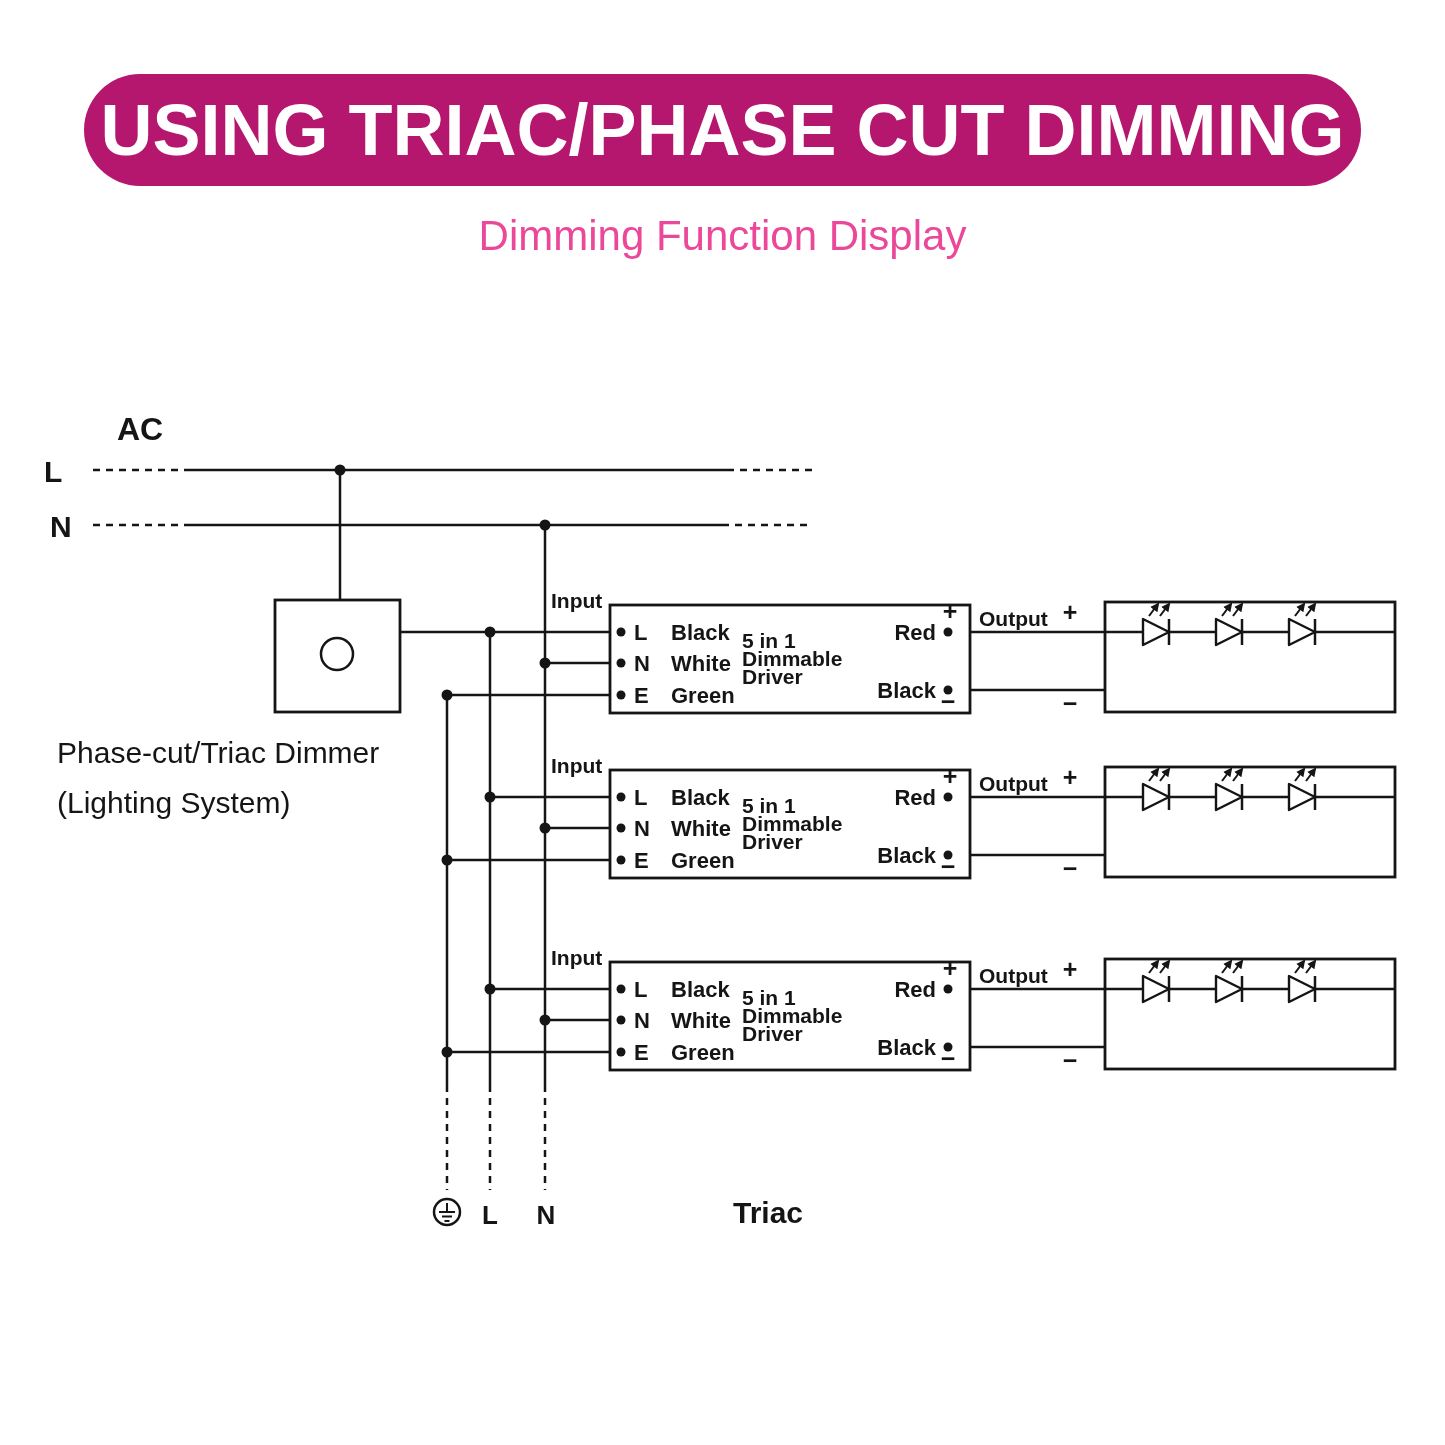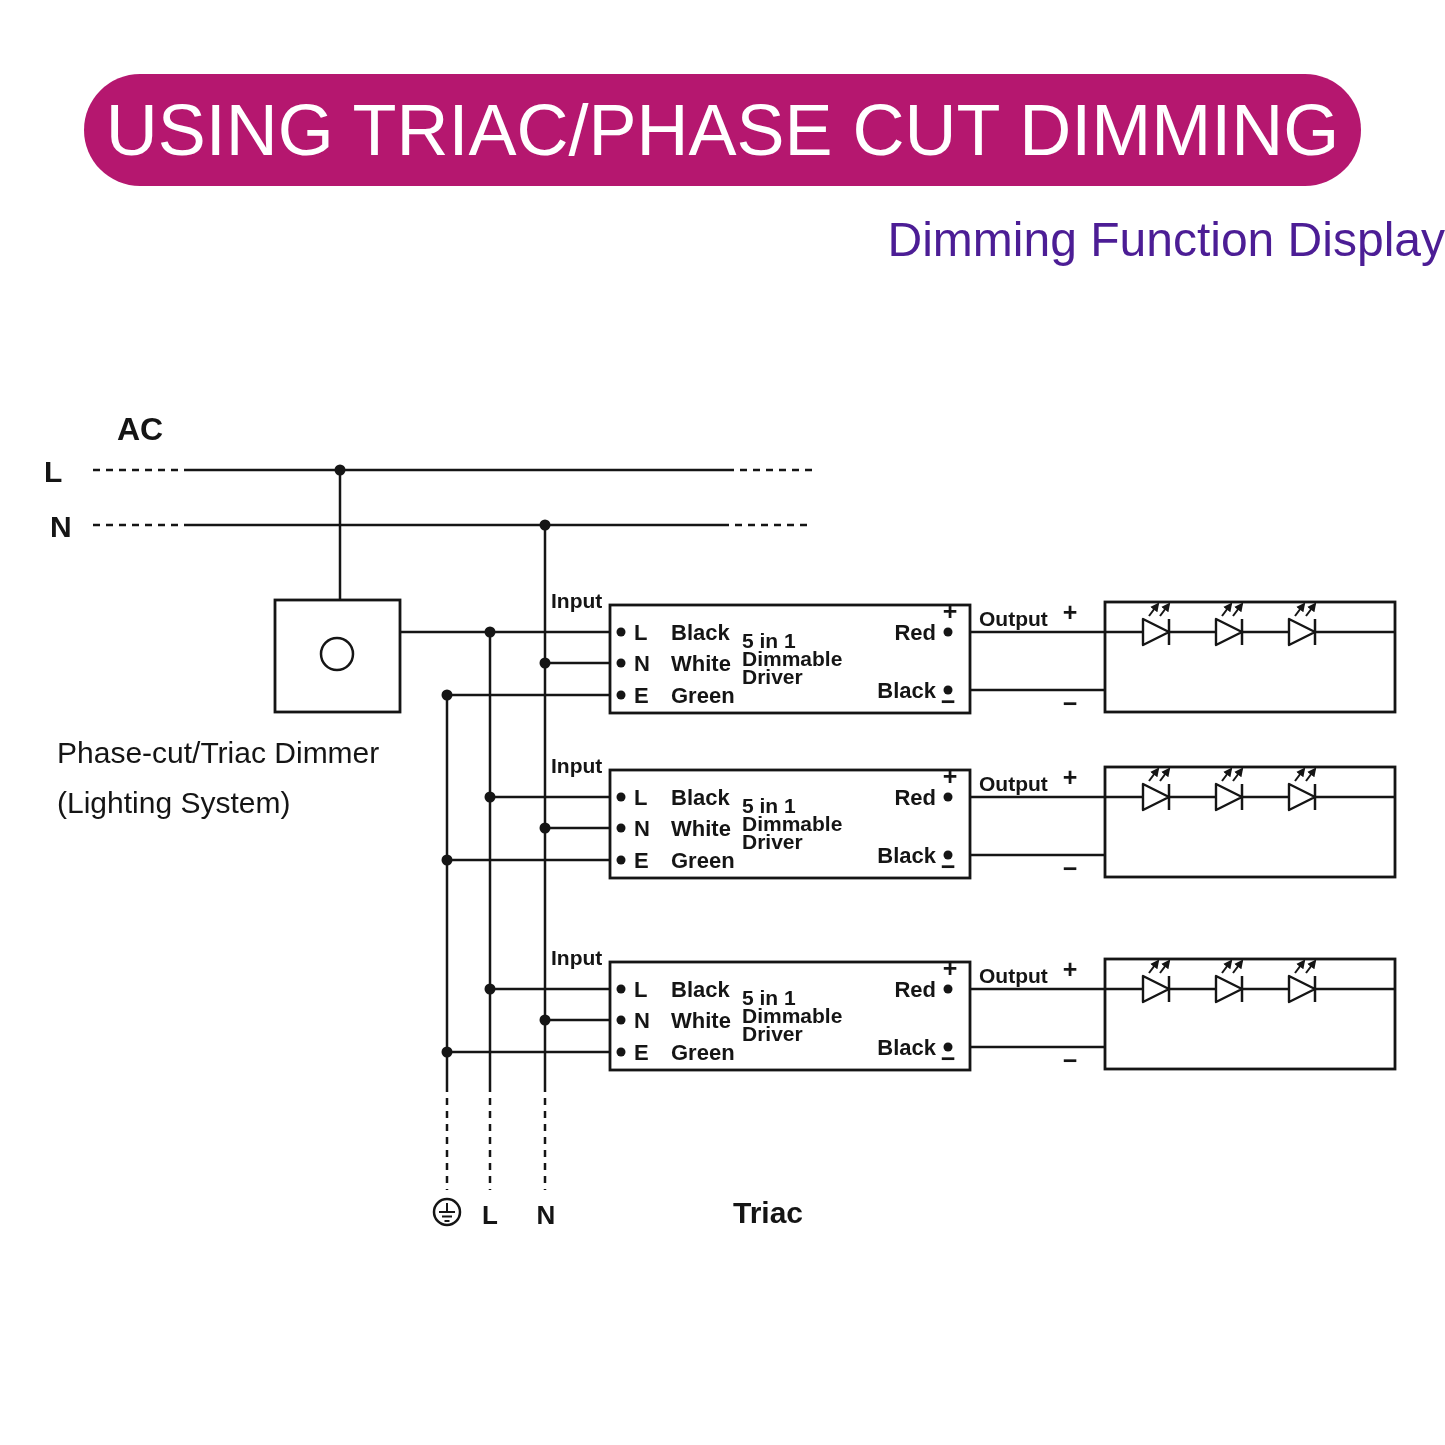--- a/index.html
+++ b/index.html
@@ -1,19 +1,19 @@
 <!DOCTYPE html>
 <html style="--banner_bg: #b5176f; --banner_text: #ffffff; --ink: #151515;"><head>
 <meta charset="utf-8">
 <style>
   html,body{margin:0;padding:0;background:#fff;}
   .page{position:relative;width:1445px;height:1445px;background:#fff;font-family:"Liberation Sans",sans-serif;overflow:hidden;}
   .banner{position:absolute;left:84px;top:74px;width:1277px;height:112px;background:var(--banner_bg,#b5176f);border-radius:56px;display:flex;align-items:center;justify-content:center;}
-  .banner span{color:var(--banner_text,#ffffff);font-size:72px;font-weight:400;white-space:nowrap;letter-spacing:0px;}
-  .subtitle{position:absolute;left:0;top:212px;width:100%;text-align:right;font-size:48px;color:#4c1d95;}
+  .banner span{color:var(--banner_text,#ffffff);font-size:72px;font-weight:700;white-space:nowrap;letter-spacing:0px;}
+  .subtitle{position:absolute;left:0;top:212px;width:100%;text-align:center;font-size:42px;color:#ec4899;}
   svg.diagram{position:absolute;left:0;top:0;}
   svg text{font-family:"Liberation Sans",sans-serif;fill:var(--ink,#151515);}
   .b{font-weight:700;}
   .s21{font-size:21px;}
   .s22{font-size:22px;}
   .s25{font-size:25px;}
   .s26{font-size:26px;}
   .s30{font-size:30px;}
   .s32{font-size:32px;}
   .w{stroke:var(--ink,#151515);stroke-width:2.5;fill:none;}

